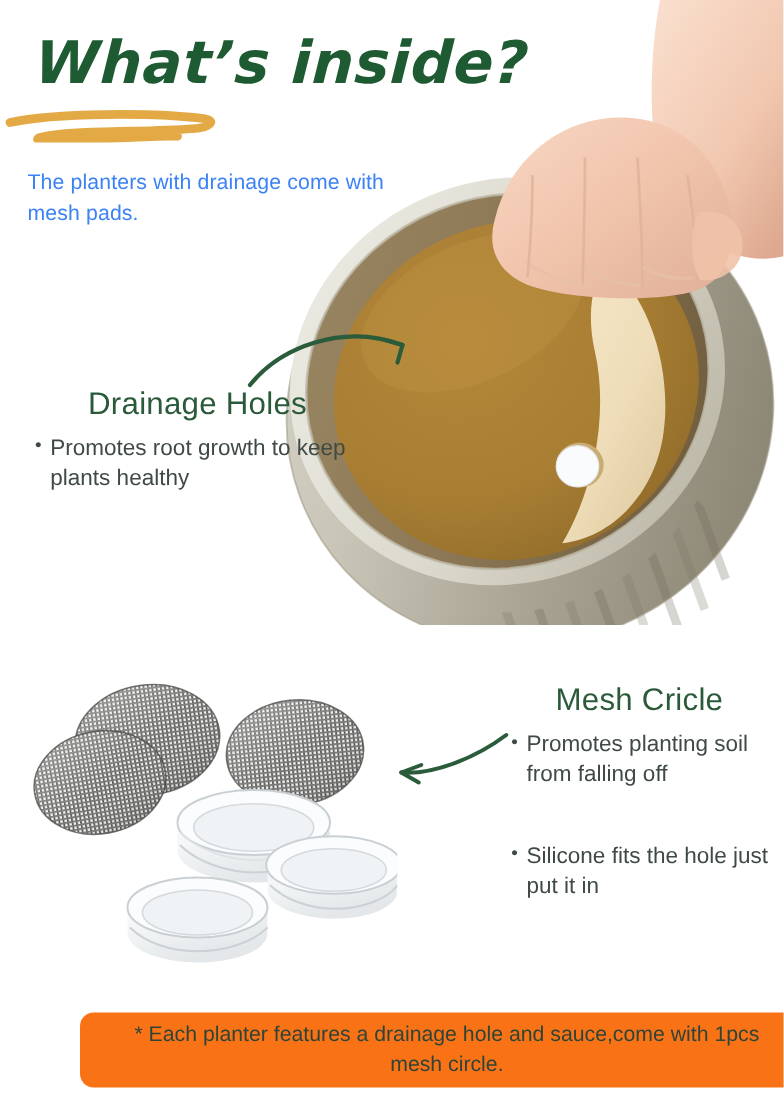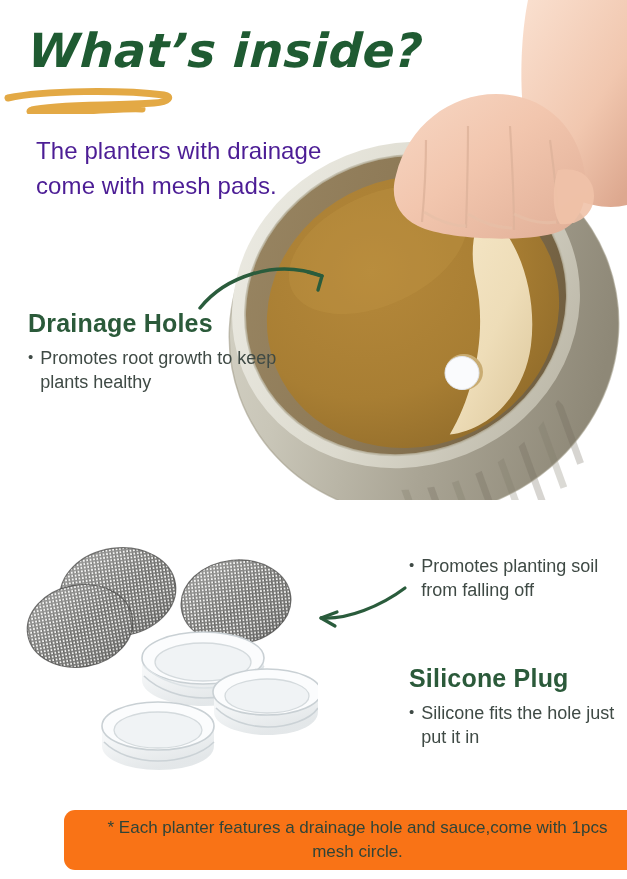--- a/index.html
+++ b/index.html
@@ -38,36 +38,37 @@
     position: absolute;
     left: -24px;
     top: 62px;
     width: 180px;
     height: 26px;
     pointer-events: none;
   }
 
   #subtitle {
     position: absolute;
-    left: 36px;
+    left: 22px;
     top: 134px;
     width: 300px;
-    font-size: 24px;
+    font-size: 17px;
     line-height: 1.45;
-    color: #4c1d95;
+    color: #3b82f6;
     letter-spacing: 0.1px;
   }
 
   
   .section-heading {
     font-size: 25px;
-    font-weight: 700;
+    font-weight: 400;
     color: #2B5A3A;
     letter-spacing: 0.2px;
     white-space: nowrap;
+    text-align: center;
   }
   .bullet-row {
     display: flex;
     align-items: flex-start;
     font-size: 18px;
     line-height: 1.34;
     color: #3F4A45;
     margin-top: 8px;
   }
   .bullet-dot {
@@ -354,28 +355,28 @@
       </g>
     </svg>
   </div>
 
   <svg id="arrow-mesh" viewBox="0 0 100 60">
     <path d="M 94 10 C 70 28 36 42 10 40" fill="none" stroke="#2A5C3C" stroke-width="3.2" stroke-linecap="round"></path>
     <path d="M 10 40 L 26 34 M 10 40 L 24 48" fill="none" stroke="#2A5C3C" stroke-width="3.2" stroke-linecap="round" stroke-linejoin="round"></path>
   </svg>
 
   <div id="mesh-block">
+    <div class="section-heading">Mesh Cricle</div>
     <div class="bullet-row">
       <span class="bullet-dot">•</span>
       <span class="bullet-text">Promotes planting soil from falling off</span>
     </div>
   </div>
 
   <div id="plug-block">
-    <div class="section-heading">Silicone Plug</div>
     <div class="bullet-row">
       <span class="bullet-dot">•</span>
       <span class="bullet-text">Silicone fits the hole just put it in</span>
     </div>
   </div>
 
   <div id="footer-note">
     <div id="footer-note-text">* Each planter features a drainage hole and sauce,come with 1pcs mesh circle.</div>
   </div>
 

